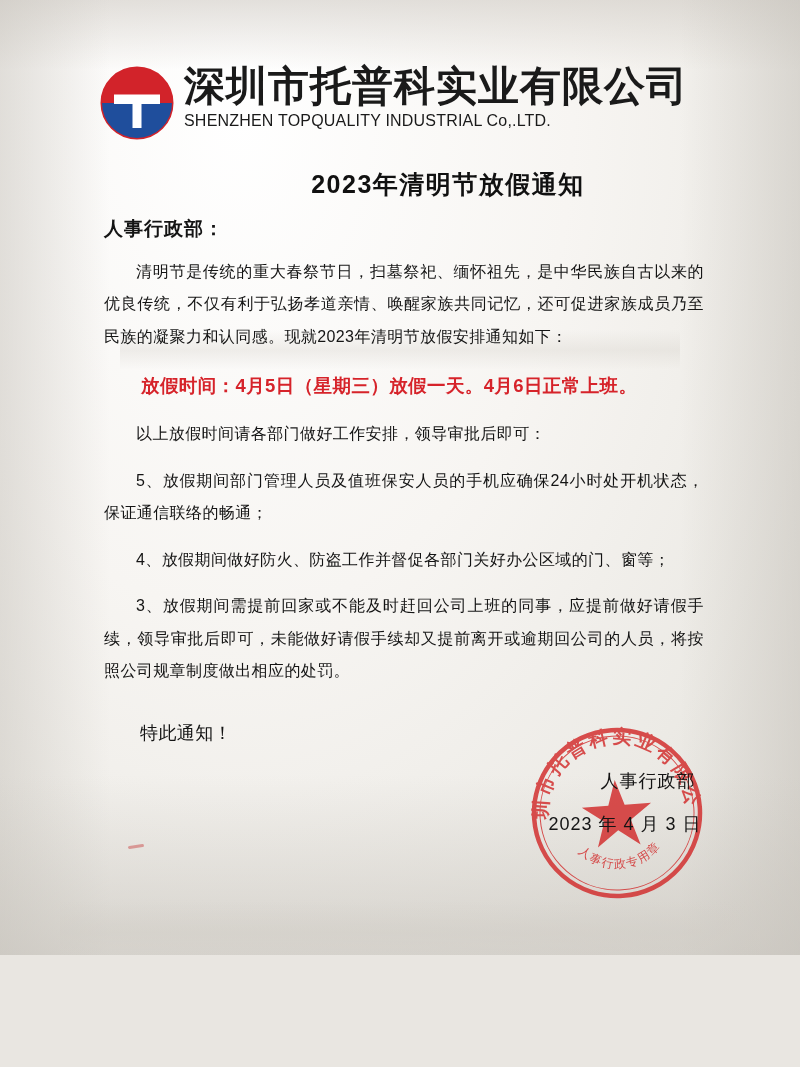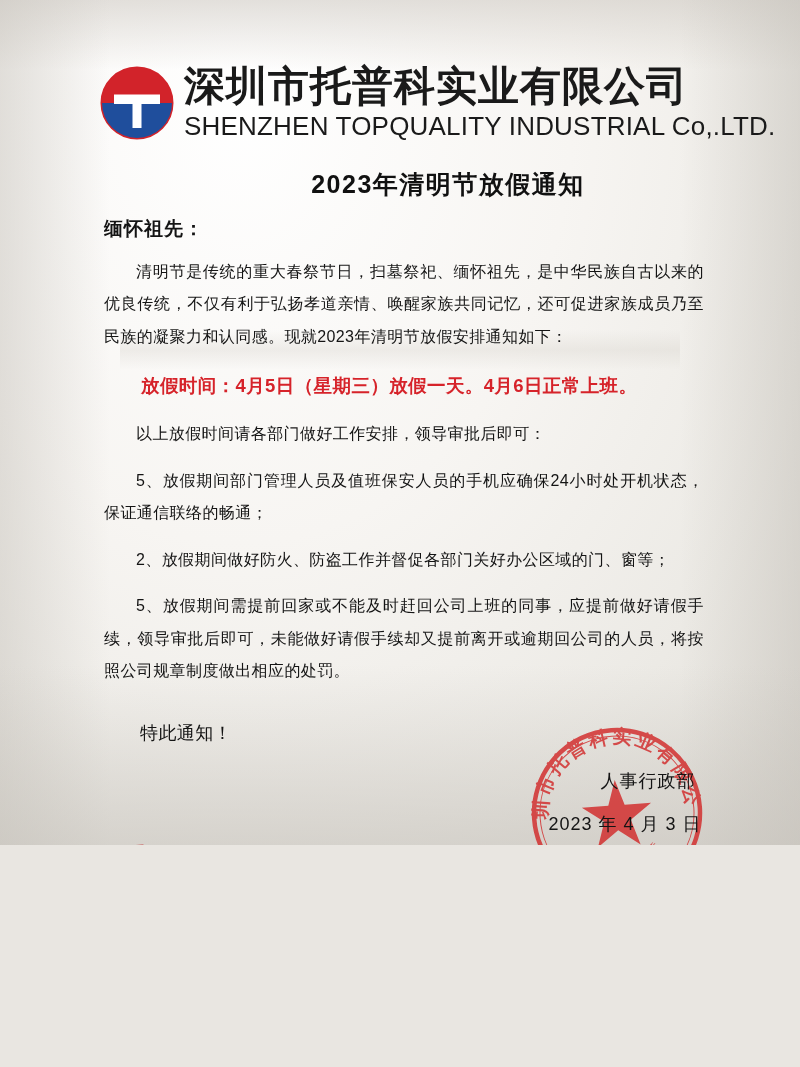--- a/index.html
+++ b/index.html
@@ -9,21 +9,21 @@
   body {
     width: 800px;
     height: 1067px;
     background: #e9e6e1;
     font-family: "Liberation Serif", serif;
     overflow: hidden;
   }
   .page {
     position: relative;
     width: 800px;
-    height: 845px;
+    height: 955px;
     background:
       radial-gradient(ellipse at 30% 12%, #ffffff 0%, #f7f5f2 42%, #eceae5 75%, #e2dfd9 100%);
     overflow: hidden;
   }
   
   .shade-top {
     position: absolute;
     left: 0; top: 0; width: 800px; height: 70px;
     background: linear-gradient(180deg, rgba(205,200,193,0.55) 0%, rgba(255,255,255,0) 100%);
     pointer-events: none;
@@ -84,21 +84,21 @@
     font-family: "Liberation Sans", sans-serif;
     font-weight: bold;
     font-size: 41px;
     letter-spacing: 1px;
     color: #1a1a1a;
     line-height: 1.08;
     white-space: nowrap;
   }
   .company-en {
     font-family: "Liberation Sans", sans-serif;
-    font-size: 26px;
+    font-size: 16px;
     letter-spacing: 0.2px;
     color: #1a1a1a;
     line-height: 1.2;
     margin-top: 3px;
     white-space: nowrap;
   }
 
   
   .doc-title {
     position: absolute;
@@ -219,27 +219,27 @@
     </div>
     <div class="company-names">
       <div class="company-cn">深圳市托普科实业有限公司</div>
       <div class="company-en">SHENZHEN TOPQUALITY INDUSTRIAL Co,.LTD.</div>
     </div>
   </div>
 
   <div class="doc-title">2023年清明节放假通知</div>
 
   <div class="body-text">
-    <div class="salutation">缅怀祖先：</div>
+    <div class="salutation">人事行政部：</div>
     <p class="para">清明节是传统的重大春祭节日，扫墓祭祀、缅怀祖先，是中华民族自古以来的优良传统，不仅有利于弘扬孝道亲情、唤醒家族共同记忆，还可促进家族成员乃至民族的凝聚力和认同感。现就2023年清明节放假安排通知如下：</p>
     <p class="highlight">放假时间：4月5日（星期三）放假一天。4月6日正常上班。</p>
     <p class="para">以上放假时间请各部门做好工作安排，领导审批后即可：</p>
     <p class="para">5、放假期间部门管理人员及值班保安人员的手机应确保24小时处开机状态，保证通信联络的畅通；</p>
-    <p class="para">2、放假期间做好防火、防盗工作并督促各部门关好办公区域的门、窗等；</p>
-    <p class="para">5、放假期间需提前回家或不能及时赶回公司上班的同事，应提前做好请假手续，领导审批后即可，未能做好请假手续却又提前离开或逾期回公司的人员，将按照公司规章制度做出相应的处罚。</p>
+    <p class="para">4、放假期间做好防火、防盗工作并督促各部门关好办公区域的门、窗等；</p>
+    <p class="para">3、放假期间需提前回家或不能及时赶回公司上班的同事，应提前做好请假手续，领导审批后即可，未能做好请假手续却又提前离开或逾期回公司的人员，将按照公司规章制度做出相应的处罚。</p>
     <div class="closing">特此通知！</div>
   </div>
 
   <div class="stray-mark"></div>
 
   <div class="stamp">
     <svg width="190" height="190" viewBox="0 0 190 190" xmlns="http://www.w3.org/2000/svg">
       <defs>
         <path id="arcTop" d="M 25,95 A 70,70 0 0 1 165,95"></path>
         <path id="arcBottom" d="M 40,95 A 55,55 0 0 0 150,95"></path>

